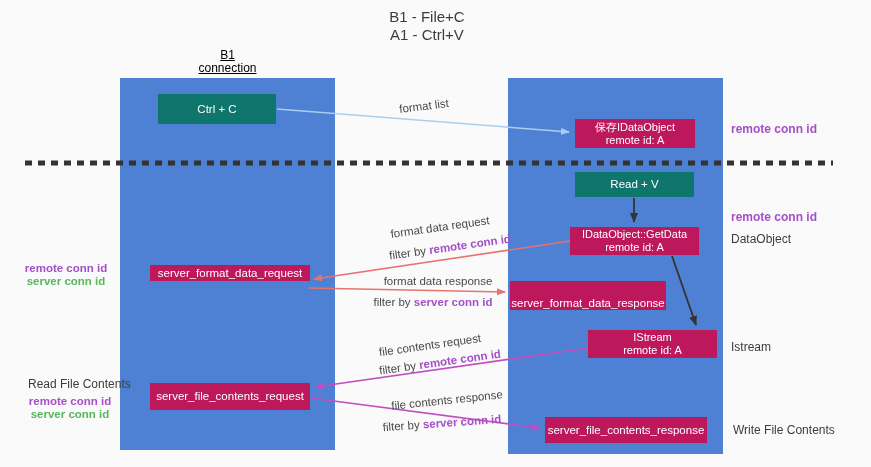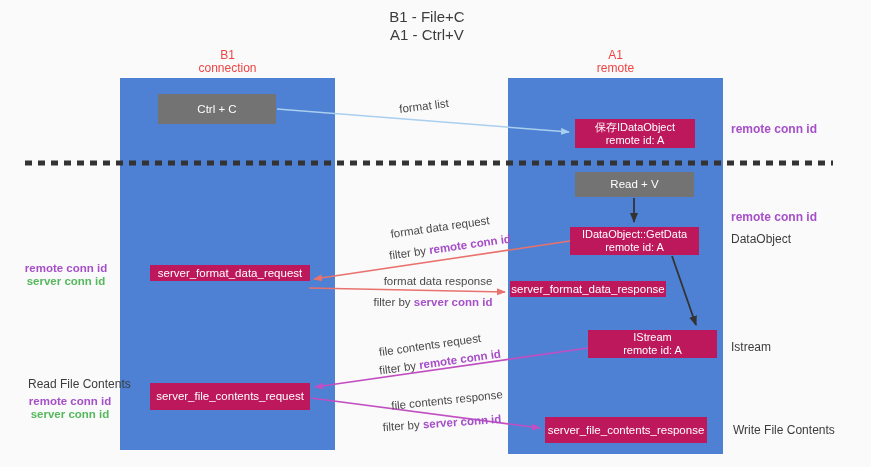--- a/index.html
+++ b/index.html
@@ -7,29 +7,29 @@
   #stage {
     position:relative; width:871px; height:467px; background:#fafafa;
     overflow:hidden; font-family:"Liberation Sans", sans-serif;
   }
   .title {
     position:absolute; left:287px; top:8px; width:280px;
     text-align:center; font-size:15px; line-height:18px; color:#3c3c3c;
   }
   .colhead {
     position:absolute; width:215px; text-align:center;
-    font-size:12px; line-height:13px; color:#ef4444;
+    font-size:12px; line-height:13px; color:#000000;text-decoration:underline;
   }
   .col { position:absolute; width:215px; background:#4e80d3; }
   .box {
     position:absolute; display:flex; flex-direction:column;
     align-items:center; justify-content:center; text-align:center;
     color:#ffffff; font-size:11.5px; line-height:13px; white-space:nowrap;
   }
-  .green  { background:#737373; }
+  .green  { background:#0f766e; }
   .orange { background:#be185d; }
   .lbl {
     position:absolute; font-size:11.5px; color:#4a4a4a; white-space:nowrap;
     transform-origin:center center;
   }
   .side { position:absolute; font-size:12px; color:#3c3c3c; white-space:nowrap; }
   .purple { color:#a64fc8; font-weight:bold; }
   .greentxt { color:#55b85c; font-weight:bold; }
   .sidegroup {
     position:absolute; width:88px; text-align:center;
@@ -44,24 +44,20 @@
 
   <div class="title">
     <div>B1 - File+C</div>
     <div>A1 - Ctrl+V</div>
   </div>
 
   <div class="colhead" style="left:120px; top:49px;">
     <div>B1</div>
     <div>connection</div>
   </div>
-  <div class="colhead" style="left:508px; top:49px;">
-    <div>A1</div>
-    <div>remote</div>
-  </div>
 
   <div class="col" style="left:120px; top:78px; height:372px;"></div>
   <div class="col" style="left:508px; top:78px; height:376px;"></div>
 
   <div class="box green" style="left:158px; top:94px; width:118px; height:30px;">
     <span>Ctrl + C</span>
   </div>
 
   <div class="box orange" style="left:575px; top:119px; width:120px; height:29px; font-size:11px;">
     <span>保存IDataObject</span>
@@ -74,21 +70,21 @@
 
   <div class="box orange" style="left:570px; top:227px; width:129px; height:28px; font-size:11px;">
     <span>IDataObject::GetData</span>
     <span>remote id: A</span>
   </div>
 
   <div class="box orange" style="left:150px; top:265px; width:160px; height:16px;">
     <span>server_format_data_request</span>
   </div>
 
-  <div class="box orange" style="left:510px; top:281px; width:156px; height:16px;">
+  <div class="box orange" style="left:510px; top:281px; width:156px; height:29px;justify-content:flex-end;">
     <span>server_format_data_response</span>
   </div>
 
   <div class="box orange" style="left:588px; top:330px; width:129px; height:28px; font-size:11px;">
     <span>IStream</span>
     <span>remote id: A</span>
   </div>
 
   <div class="box orange" style="left:150px; top:383px; width:160px; height:27px;">
     <span>server_file_contents_request</span>

